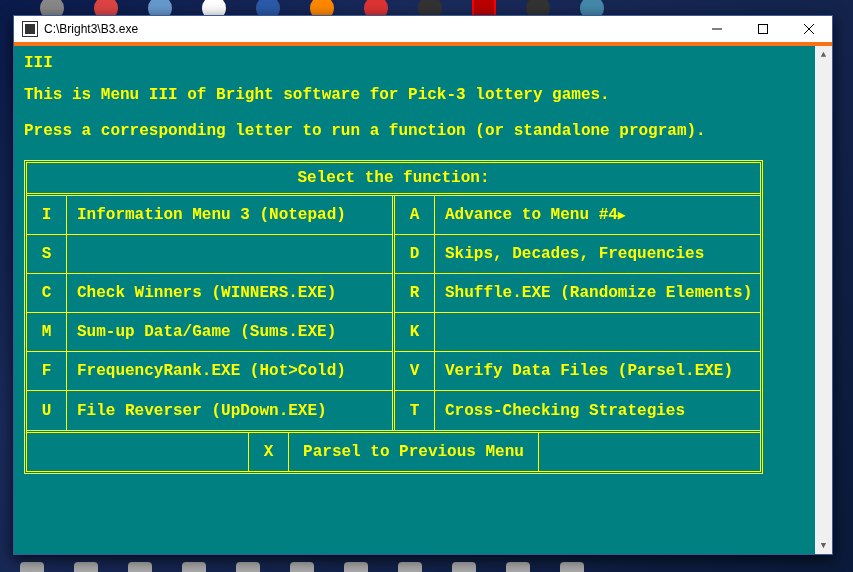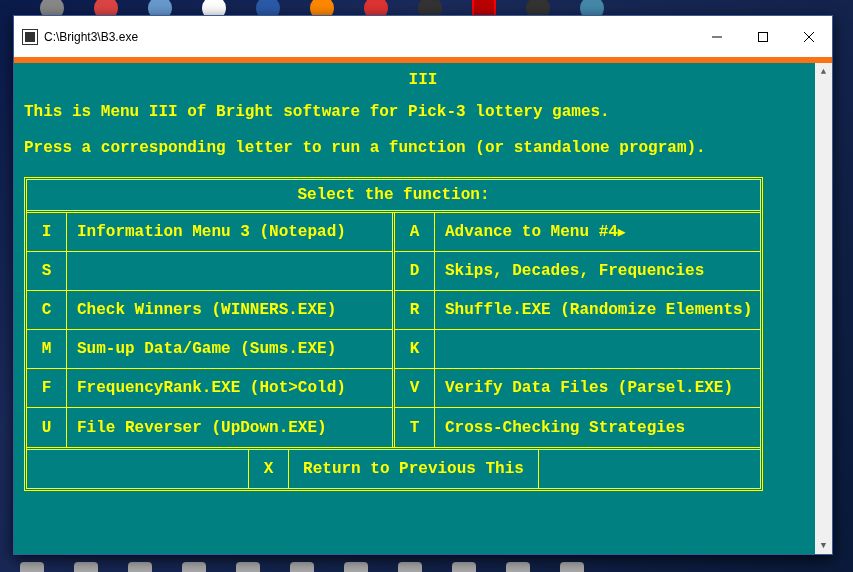--- a/index.html
+++ b/index.html
@@ -47,26 +47,26 @@
     left: 13px;
     width: 820px;
     height: 540px;
     background: #fff;
     border: 1px solid #3a5a9a;
     box-shadow: 0 4px 14px rgba(0,0,0,0.7);
     display: flex;
     flex-direction: column;
   }
   .titlebar {
-    height: 47px;
+    height: 30px;
     background: #fff;
     display: flex;
     align-items: center;
     padding: 0 0 0 8px;
-    border-bottom: 6px solid #f97316;
+    border-bottom: 4px solid #f97316;
   }
   .titlebar-icon {
     width: 16px; height: 16px;
     background: #fff;
     border: 1px solid #333;
     margin-right: 6px;
     position: relative;
   }
   .titlebar-icon::after{
     content:""; position:absolute; left:2px; top:2px; right:2px; bottom:2px;
@@ -110,21 +110,21 @@
     font-size: 9px;
     position: absolute;
   }
   .scroll-arrow.up { top: 0; }
   .scroll-arrow.down { bottom: 0; }
   .scroll-track {
     position:absolute; top:17px; bottom:17px; left:0; right:0;
     background:#f0f0f0;
   }
   .menu-title {
-    text-align: center;
+    text-align: left;
     margin-bottom: 6px;
   }
   .intro-line {
     margin: 14px 0 0 0;
   }
   .intro-line2 {
     margin: 18px 0 0 0;
   }
   .menu-box {
     margin-top: 20px;
@@ -294,21 +294,21 @@
           </div>
           <div class="row">
             <div class="key">T</div>
             <div class="desc">Cross-Checking Strategies</div>
           </div>
         </div>
       </div>
       <div class="footer-row">
         <div class="footer-inner">
           <div class="footer-key">X</div>
-          <div class="footer-desc">Return to Previous This</div>
+          <div class="footer-desc">Parsel to Previous Menu</div>
         </div>
       </div>
     </div>
 
     <div class="scrollbar">
       <div class="scroll-arrow up">▲</div>
       <div class="scroll-track"></div>
       <div class="scroll-arrow down">▼</div>
     </div>
   </div>

